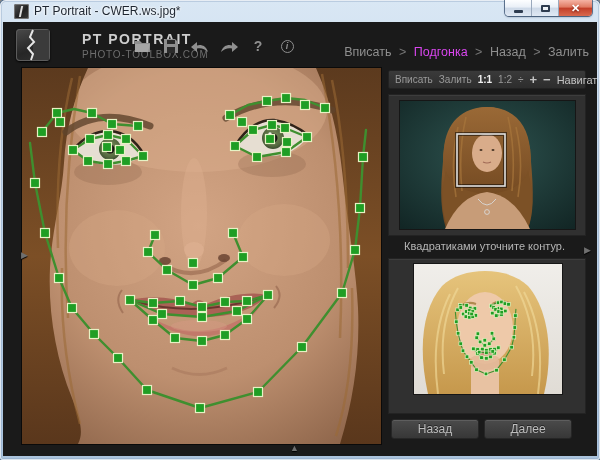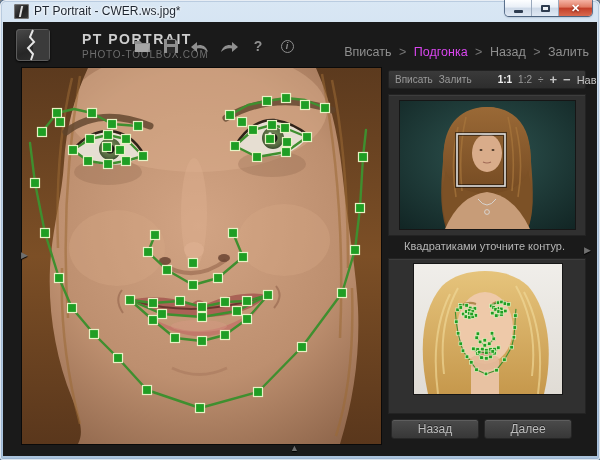--- a/index.html
+++ b/index.html
@@ -50,21 +50,21 @@
   .canvas{ position:absolute; left:19px; top:46px; width:359px; height:376px; background:#000;
     box-shadow:0 0 0 1px #0a0a0a; }
   .canvas svg{ position:absolute; inset:0; }
 
   
   .side{ position:absolute; left:385px; top:46px; width:198px; height:376px; }
   .zoombar{ position:absolute; left:0; top:2px; width:198px; height:19px;
     background:linear-gradient(#3a3a3a,#2d2d2d); border:1px solid #222; border-radius:2px;
     display:flex; align-items:center; padding:0 6px; gap:6px; font-size:10px; color:#9a9a9a; }
   .zoombar .zi{ cursor:default; }
-  .zoombar .on{ color:#f0f0f0; font-weight:bold;margin-left:20px; }
+  .zoombar .on{ color:#f0f0f0; font-weight:bold; }
   .zoombar .pm{ font-size:13px; font-weight:bold; color:#c3c3c3; }
   .zoombar .nav{ margin-left:auto; font-size:11px; color:#c3c3c3; }
   .panelbox{ position:absolute; left:0; width:198px; background:#303030; border:1px solid #232323;
     box-shadow:inset 0 1px 0 #3d3d3d; }
   .navpanel{ top:26px; height:142px; }
   .navpanel svg{ position:absolute; left:11px; top:6px; width:175px; height:128px;
     box-shadow:0 0 0 1px #161616; }
   .instruction{ position:absolute; left:16px; top:172px; font-size:11px; color:#b5b5b5; }
   .expanel{ top:190px; height:156px; }
   .expanel svg{ position:absolute; left:25px; top:5px; width:148px; height:130px;

